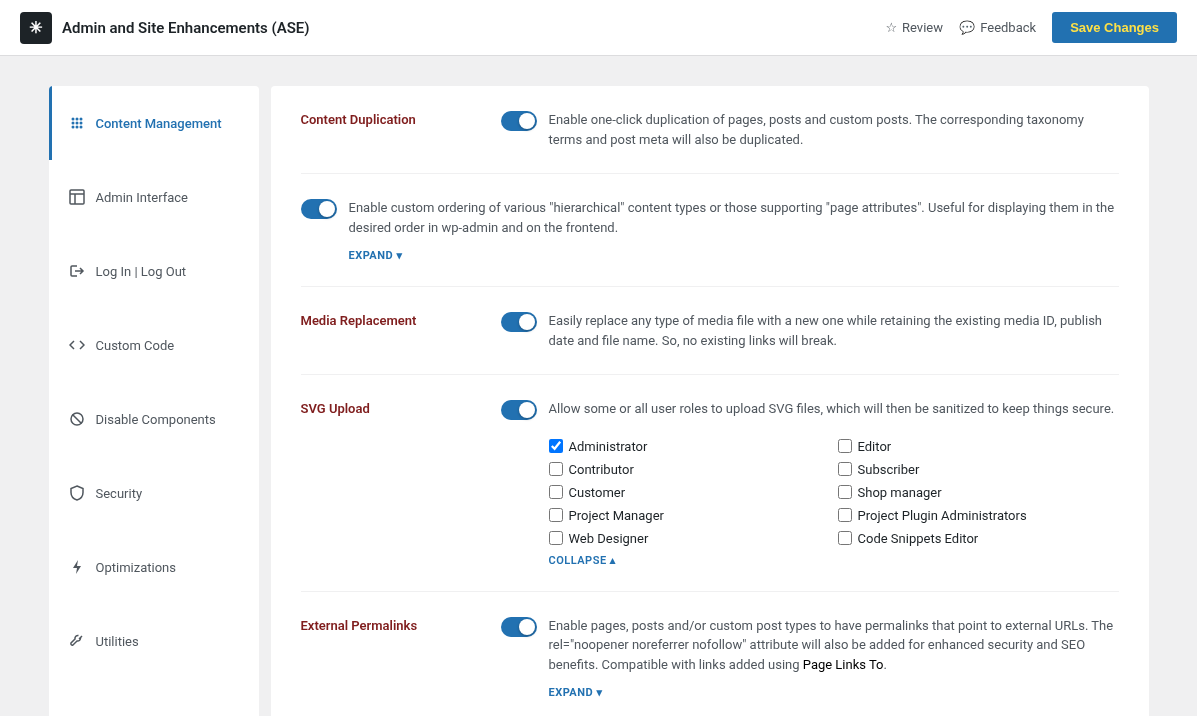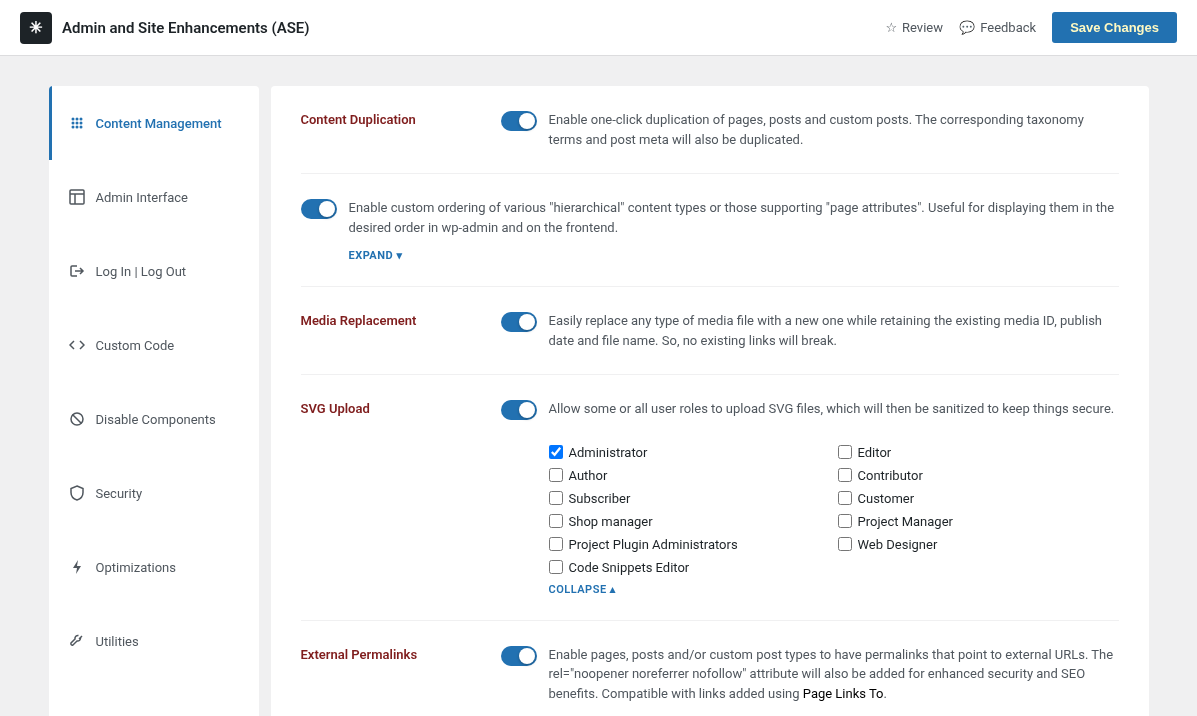--- a/index.html
+++ b/index.html
@@ -46,21 +46,21 @@
       display: flex;
       align-items: center;
       gap: 5px;
       color: #50575e;
       text-decoration: none;
       font-size: 13px;
       cursor: pointer;
     }
     .btn-save {
       background: #2271b1;
-      color: #fef9c3;
+      color: #fde047;
       border: none;
       border-radius: 3px;
       padding: 8px 18px;
       font-size: 13px;
       font-weight: 600;
       cursor: pointer;
     }
 
     
     .main-layout {
@@ -191,21 +191,21 @@
       align-items: center;
       gap: 3px;
       margin-top: 8px;
     }
 
     
     .checkbox-grid {
       display: grid;
       grid-template-columns: 1fr 1fr;
       gap: 8px 8px;
-      margin-top: 26px;
+      margin-top: 20px;
     }
     .checkbox-item {
       display: flex;
       align-items: center;
       gap: 6px;
       font-size: 13px;
       color: #1d2327;
     }
     .checkbox-item input[type="checkbox"] {
       width: 14px;
@@ -362,24 +362,20 @@
               <label class="checkbox-item">
                 <input type="checkbox" checked="" style="">
                 <span>Administrator</span>
               </label>
               <label class="checkbox-item">
                 <input type="checkbox" style="">
                 <span>Editor</span>
               </label>
               <label class="checkbox-item">
                 <input type="checkbox" style="">
-                <span>Author</span>
-              </label>
-              <label class="checkbox-item">
-                <input type="checkbox" style="">
                 <span>Contributor</span>
               </label>
               <label class="checkbox-item">
                 <input type="checkbox" style="">
                 <span>Subscriber</span>
               </label>
               <label class="checkbox-item">
                 <input type="checkbox" style="">
                 <span>Customer</span>
               </label>

